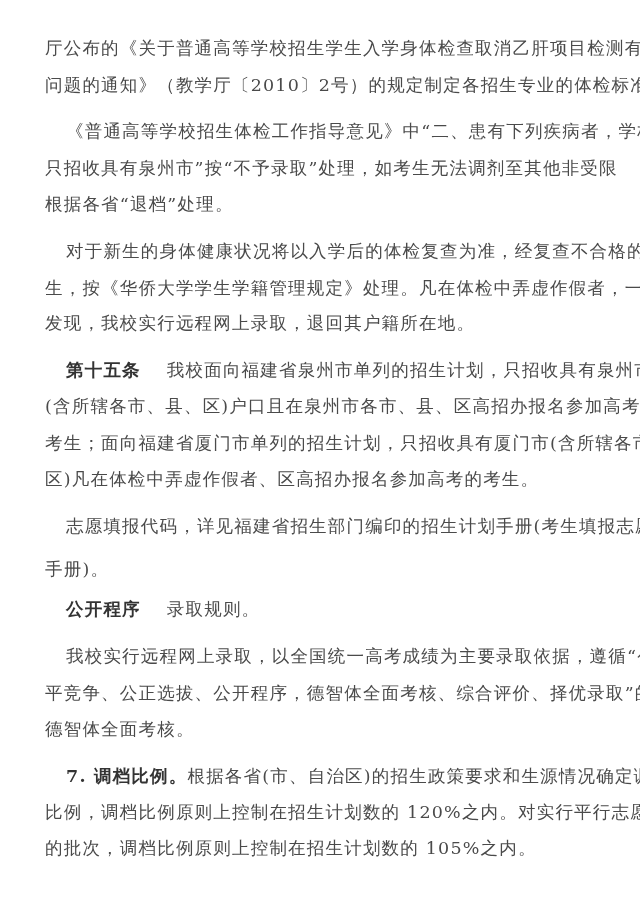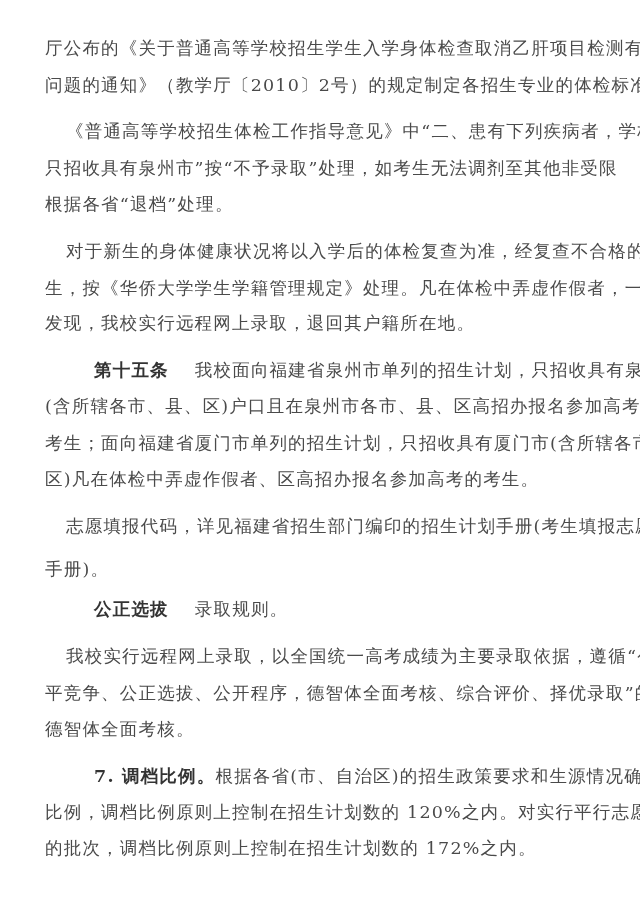--- a/index.html
+++ b/index.html
@@ -9,21 +9,21 @@
     font-family: "DejaVu Serif", "Liberation Serif", serif;
     color: #4a4a4a; font-size: 17.5px;
   }
   .line {
     position: absolute; left: 0; width: 562px; height: 24px; line-height: 24px;
     white-space: nowrap; text-align: justify; text-align-last: justify;
     letter-spacing: 1.2px;
   }
   .line.last { text-align-last: left; }
   .indent { left: 21px; width: 541px; }
-  .bold { font-weight: bold; color: #333; margin-left: 28px; }
+  .bold { font-weight: bold; color: #333; }
 </style>
 </head>
 <body>
 
 <div class="page">
 
   <div>
     <div class="line" style="top:36px">厅公布的《关于普通高等学校招生学生入学身体检查取消乙肝项目检测有关</div>
     <div class="line last" style="top:73px">问题的通知》（教学厅〔2010〕2号）的规定制定各招生专业的体检标准。</div>
   </div>
@@ -49,31 +49,31 @@
     <div class="line last" style="top:467px">区)凡在体检中弄虚作假者、区高招办报名参加高考的考生。</div>
   </div>
 
   <div>
     <div class="line indent" style="top:514px">志愿填报代码，详见福建省招生部门编印的招生计划手册(考生填报志愿</div>
     <div class="line last" style="top:557px">手册)。</div>
   </div>
 
   <div>
     <div class="line indent last" style="top:597px">
-      <span class="bold">公正选拔</span><span style="display:inline-block;width:26px"></span><span>录取规则。</span>
+      <span class="bold">公开程序</span><span style="display:inline-block;width:26px"></span><span>录取规则。</span>
     </div>
   </div>
 
   <div>
     <div class="line indent" style="top:644px">我校实行远程网上录取，以全国统一高考成绩为主要录取依据，遵循“公</div>
     <div class="line" style="top:681px">平竞争、公正选拔、公开程序，德智体全面考核、综合评价、择优录取”的</div>
     <div class="line last" style="top:717px">德智体全面考核。</div>
   </div>
 
   <div>
     <div class="line indent" style="top:764px; text-align-last:left;">
       <span class="bold">7. 调档比例。</span><span>根据各省(市、自治区)的招生政策要求和生源情况确定调档</span>
     </div>
     <div class="line" style="top:800px">比例，调档比例原则上控制在招生计划数的 120%之内。对实行平行志愿投档</div>
-    <div class="line last" style="top:836px">的批次，调档比例原则上控制在招生计划数的 172%之内。</div>
+    <div class="line last" style="top:836px">的批次，调档比例原则上控制在招生计划数的 105%之内。</div>
   </div>
 
 </div>
 
 </body></html>

